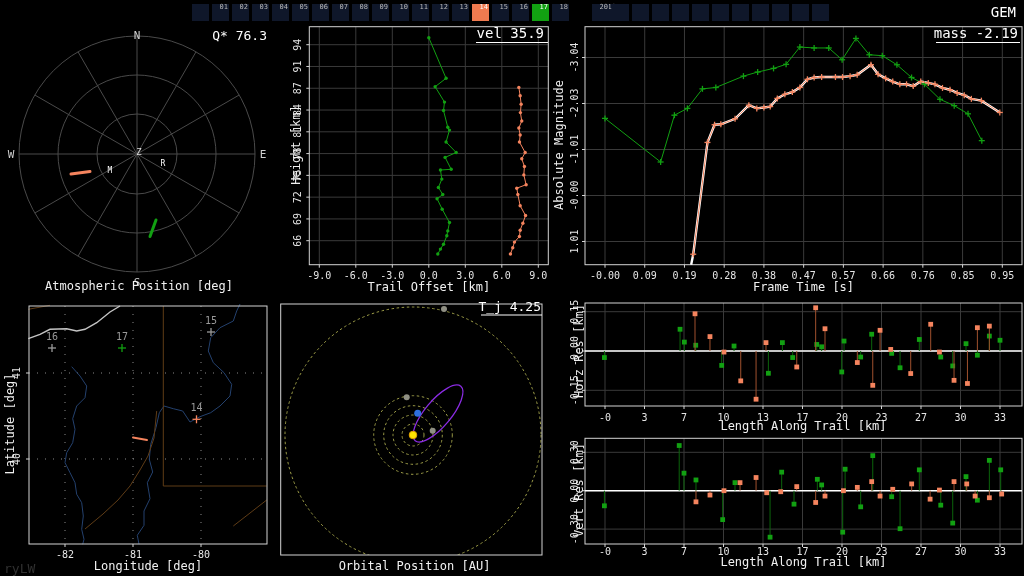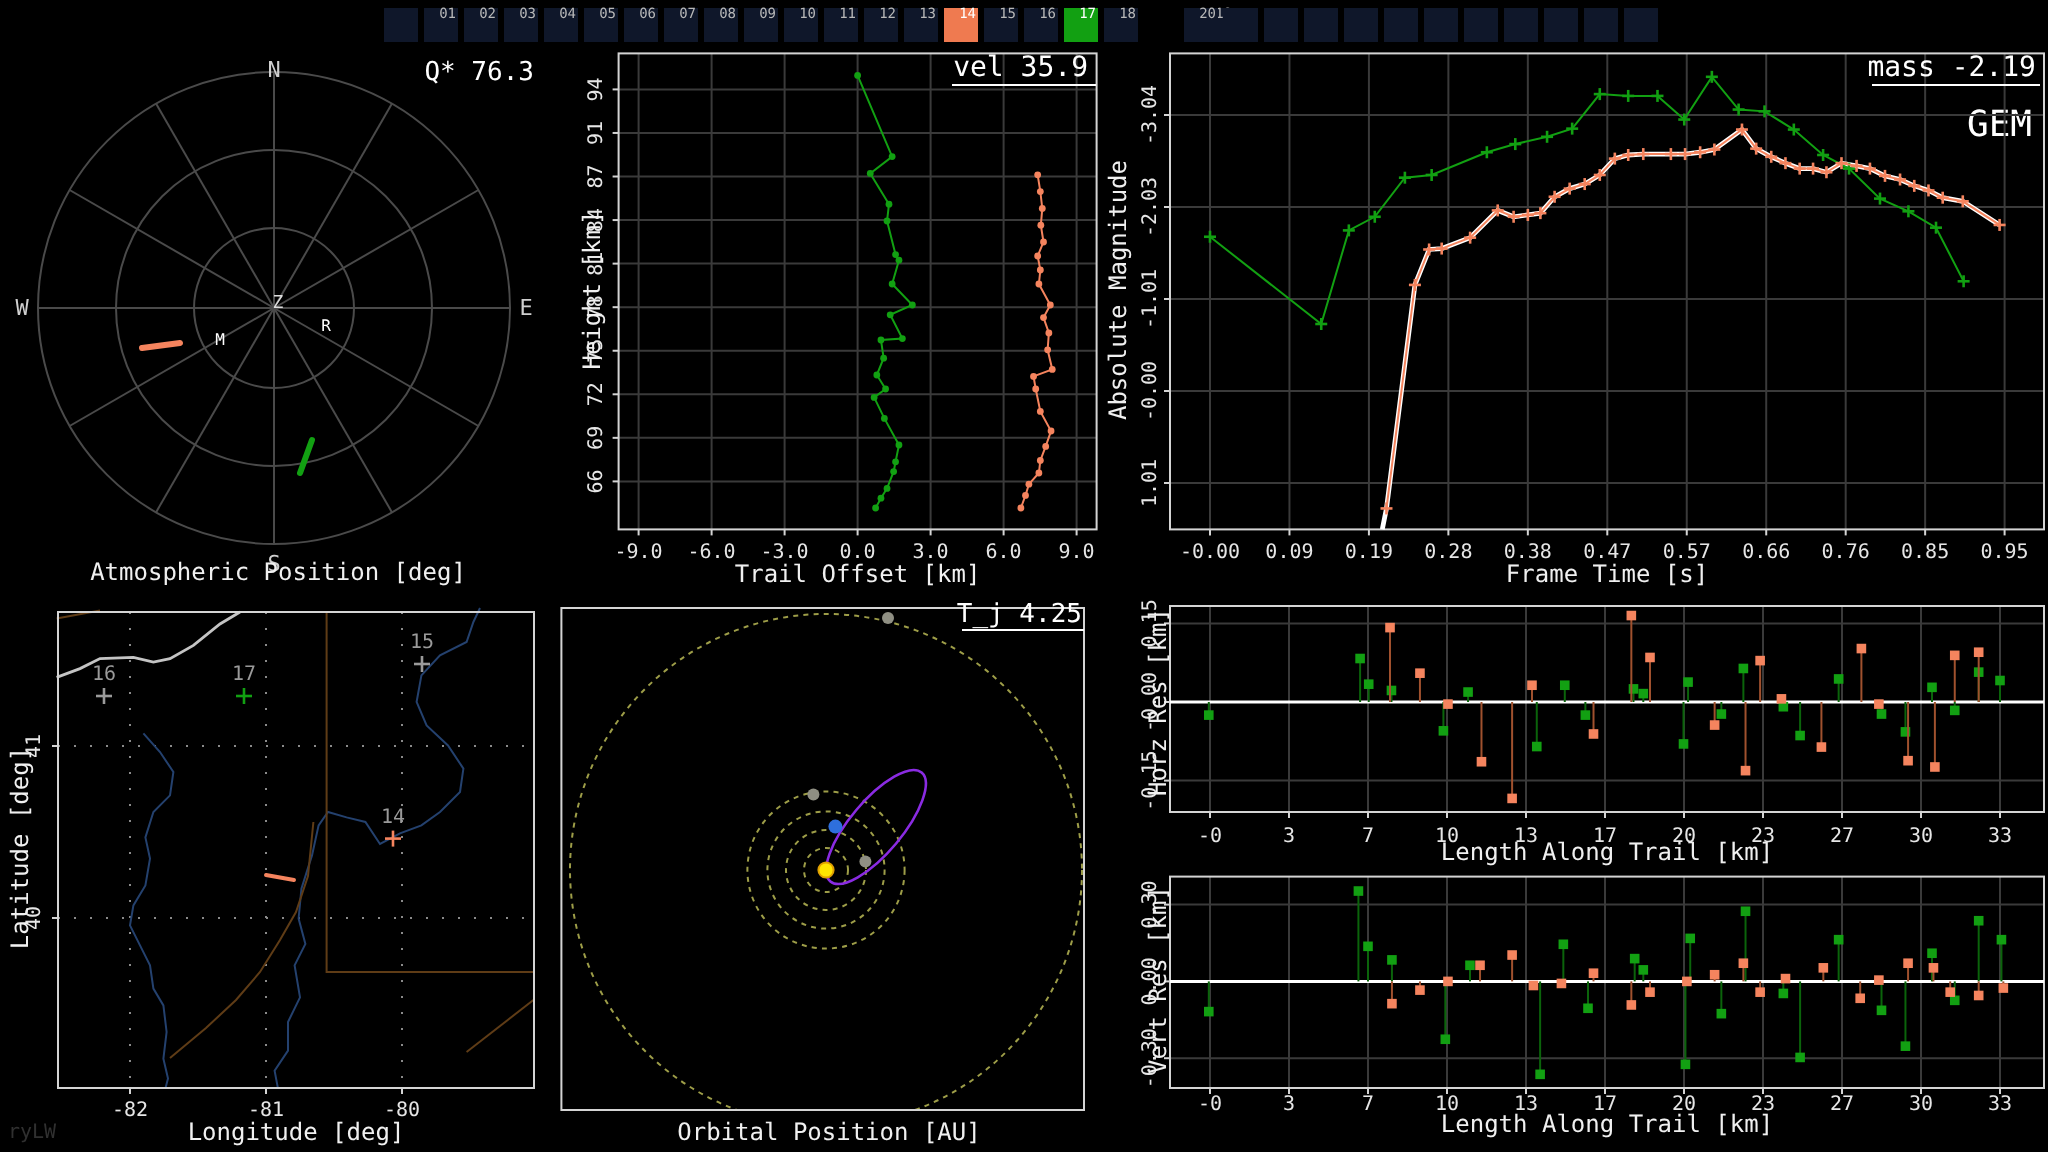--- a/index.html
+++ b/index.html
@@ -2,28 +2,28 @@
 <html><head>
 <meta charset="utf-8">
 <style>
   html,body{margin:0;padding:0;background:#000;}
   body{width:1024px;height:576px;position:relative;overflow:hidden;
        font-family:"DejaVu Sans Mono",monospace;}
   svg text{font-family:"DejaVu Sans Mono",monospace;}
   .panel{position:absolute;}
   #header{position:absolute;left:0;top:0;width:1024px;height:24px;color:#fff;}
   #time{position:absolute;left:8px;top:4px;font-size:13px;letter-spacing:.4px;color:#fff;}
-  #shower{position:absolute;right:8px;top:4px;font-size:18px;color:#fff;margin-top:48px;}
+  #shower{position:absolute;right:8px;top:4px;font-size:14px;color:#fff;}
   .cbox{position:absolute;top:4px;width:17px;height:17px;background:#0f172a;}
   .cbox span{position:absolute;top:-1px;right:1px;font-size:7px;line-height:8px;color:#b8b8b8;}
   .cbox.orange{background:#ef7a50;} .cbox.orange span{color:#fff;}
   .cbox.green{background:#12a012;} .cbox.green span{color:#fff;}
   .vlabel{position:absolute;width:200px;text-align:center;color:#f0f0f0;
           font-size:12px;transform:rotate(-90deg);}
-  #wm{position:absolute;left:4px;top:561px;font-size:10px;color:#303030;}
+  #wm{position:absolute;left:4px;top:561px;font-size:13px;color:#303030;}
 </style>
 </head>
 <body>
 
 <div id="header">
   <span id="camera-strip"><span class="cbox " style="left: 192px;"></span><span class="cbox " style="left: 212px;">
         <span>01</span>
       </span><span class="cbox " style="left: 232px;">
         <span>02</span>
       </span><span class="cbox " style="left: 252px;">

